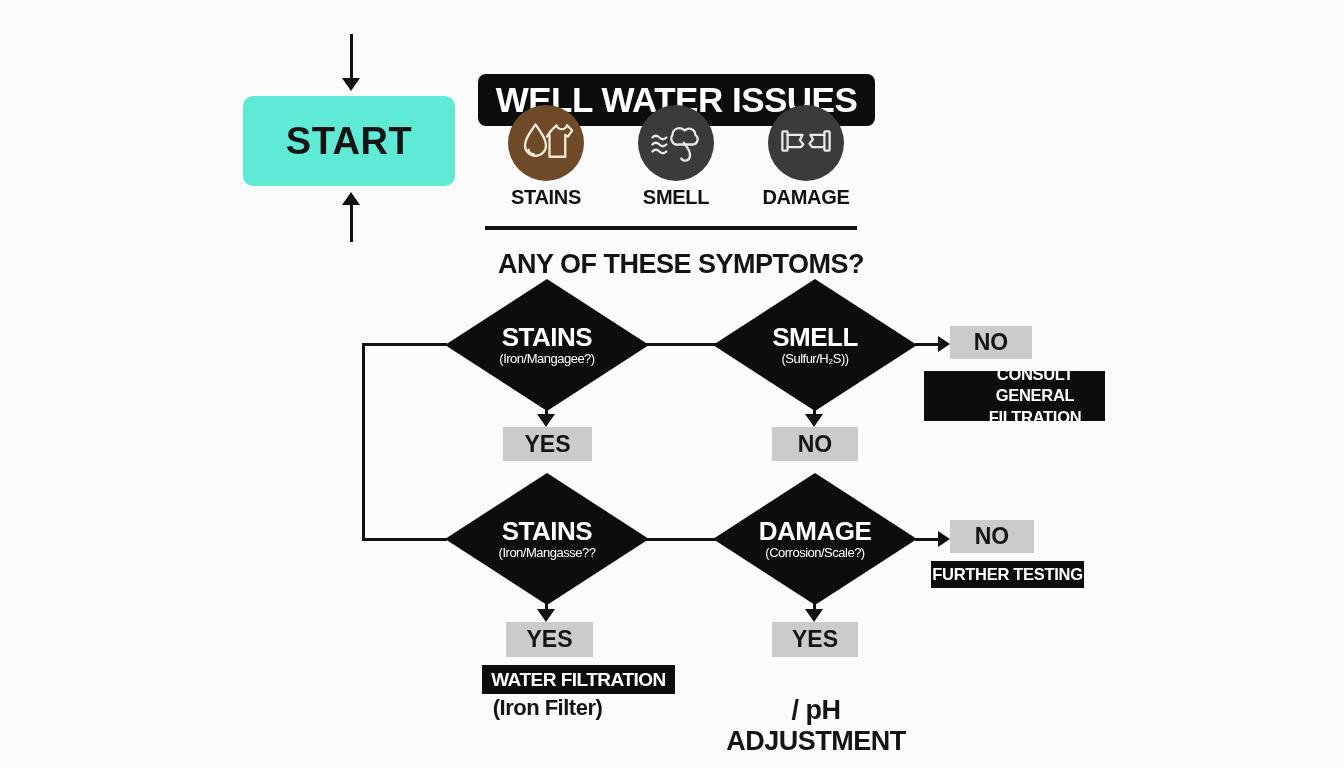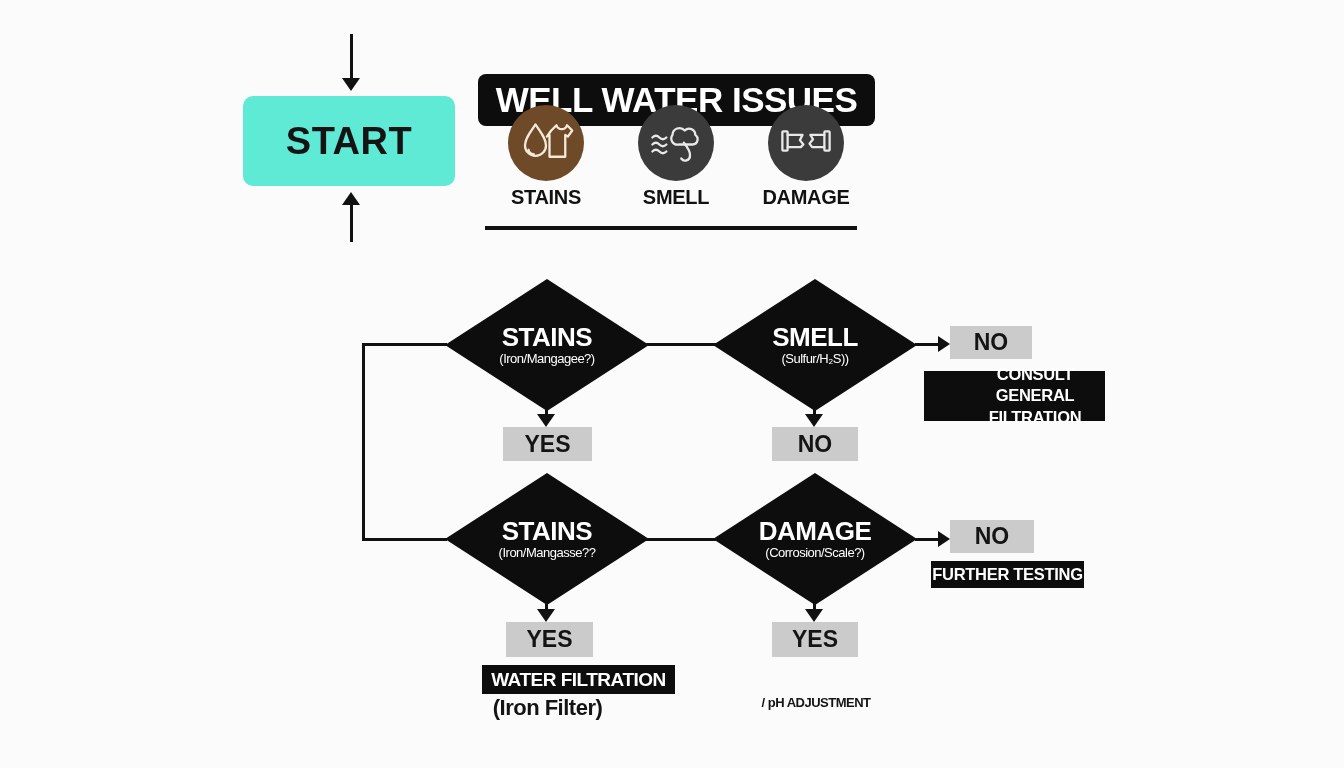--- a/index.html
+++ b/index.html
@@ -94,20 +94,21 @@
         <rect x="53" y="21" width="6" height="22" rx="1"></rect>
         <path d="M53 25 H37 L40 30 L36 35 L39 39 H53"></path>
       </svg>
     </span>
   </div>
   <div class="abs icon-label" style="left:496px; top:186px;">STAINS</div>
   <div class="abs icon-label" style="left:626px; top:186px;">SMELL</div>
   <div class="abs icon-label" style="left:756px; top:186px;">DAMAGE</div>
 
   <div class="abs divider"></div>
+  <div class="abs question">ANY OF THESE SYMPTOMS?</div>
 
   <div class="abs hline" style="left:362px; top:343px; width:85px;"></div>
   <div class="abs vline" style="left:362px; top:343px; height:198px;"></div>
   <div class="abs hline" style="left:362px; top:538px; width:85px;"></div>
 
   <div class="abs diamond" style="left:445px; top:279px;">
     <div class="d-title">STAINS</div>
     <div class="d-sub">(Iron/Mangagee?)</div>
   </div>
   <div class="abs diamond" style="left:713px; top:279px;">
@@ -153,15 +154,15 @@
   <div class="abs arrow-down" style="left:537px; top:609px;"></div>
   <div class="abs vline" style="left:813px; top:603px; height:8px;"></div>
   <div class="abs arrow-down" style="left:805px; top:609px;"></div>
 
   <div class="abs gray-box" style="left:506px; top:622px; width:87px; height:35px;">YES</div>
   <div class="abs gray-box" style="left:772px; top:622px; width:86px; height:35px;">YES</div>
 
   <div class="abs black-box" style="left:482px; top:665px; width:193px; height:29px; font-size:19px; letter-spacing:-0.5px;">WATER FILTRATION</div>
   <div class="abs sub-caption" style="left:462px; top:695px; width:171px; font-size:22px; letter-spacing:-0.5px;text-align:center;">(Iron Filter)</div>
 
-  <div class="abs sub-caption" style="left:726px; top:695px; width:180px; font-size:13px; letter-spacing:-0.5px;">/ pH ADJUSTMENT</div>
+  <div class="abs sub-caption" style="left:726px; top:695px; width:180px; font-size:27px; letter-spacing:-0.5px;">/ pH ADJUSTMENT</div>
 
 </div>
 
 </body></html>

